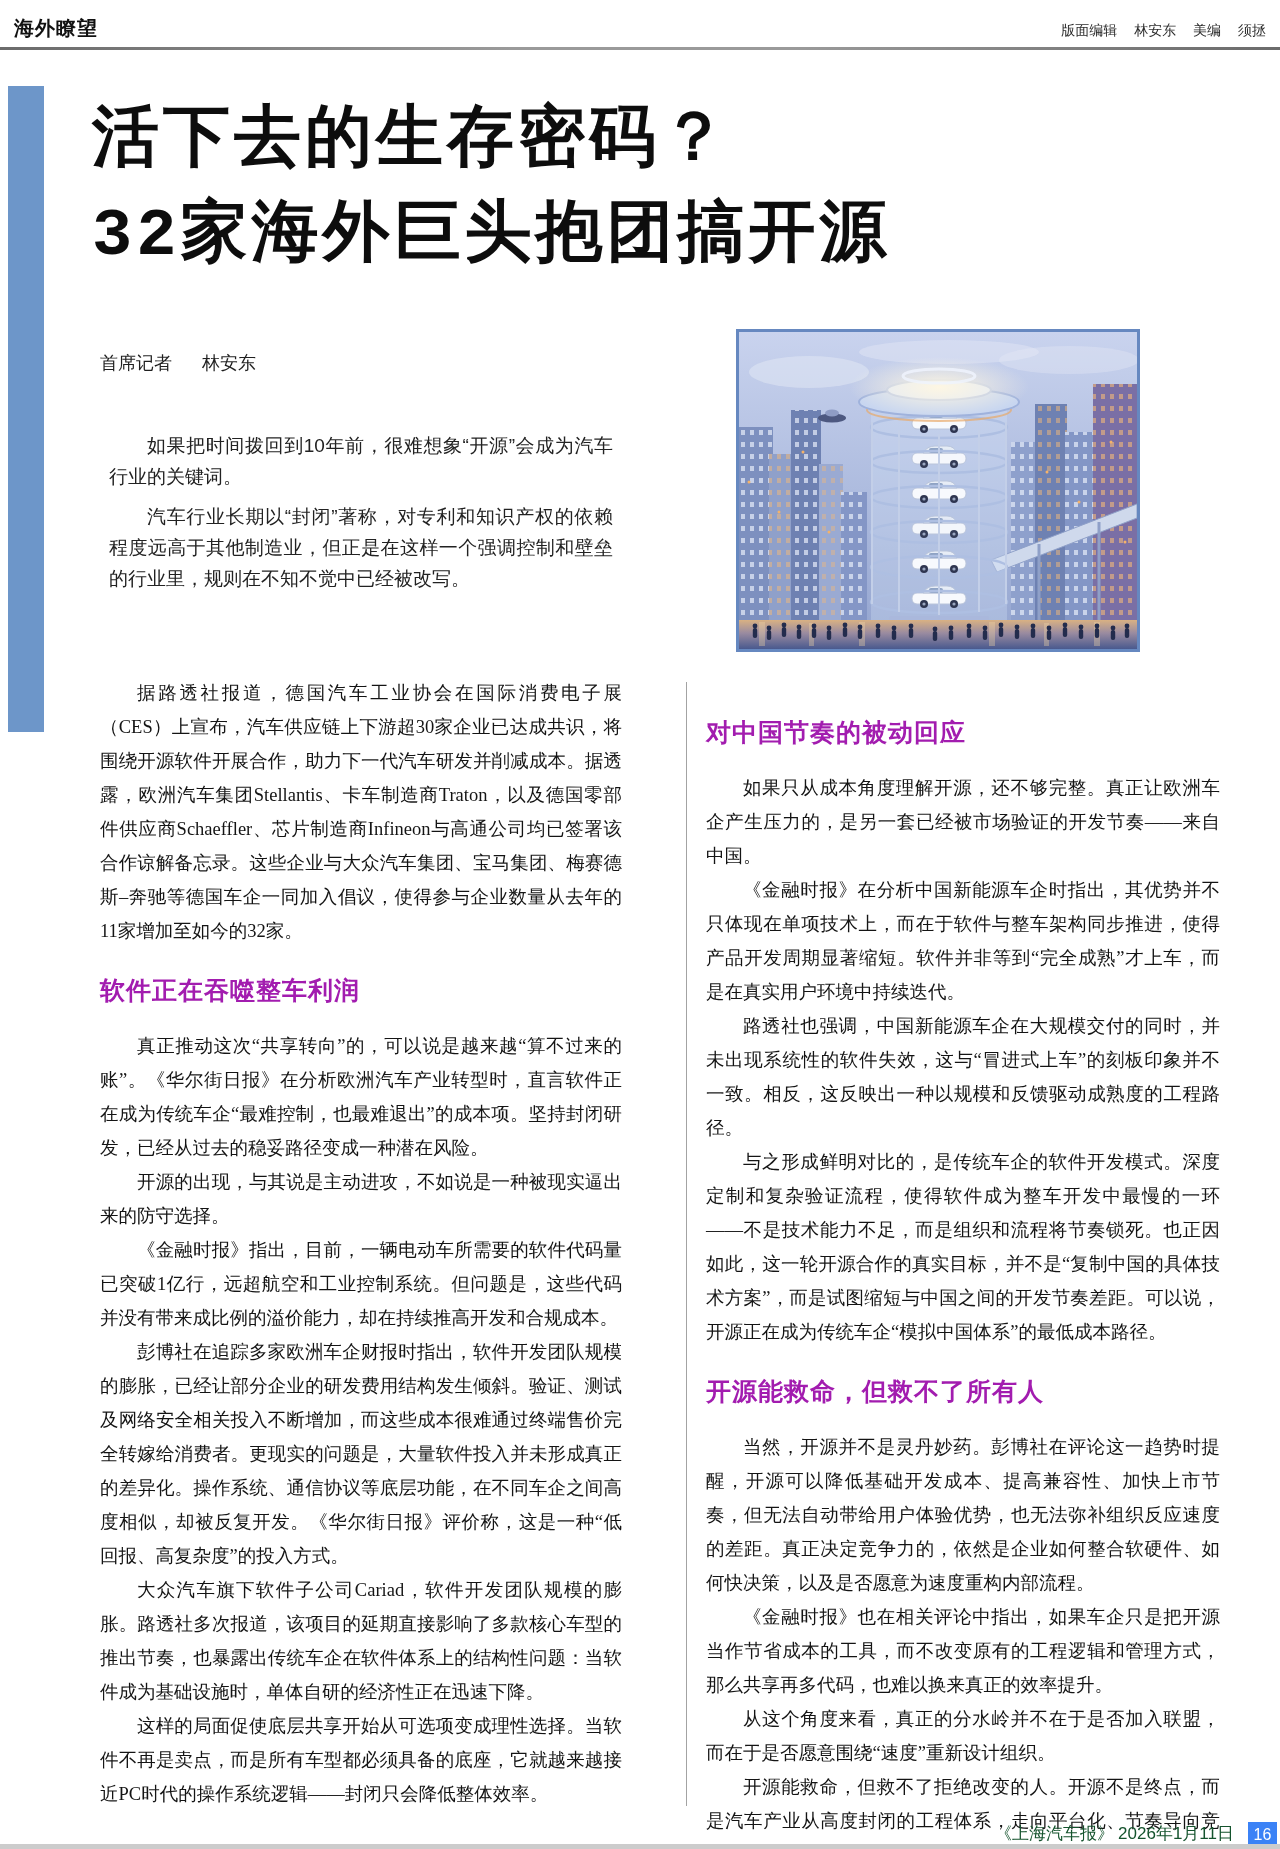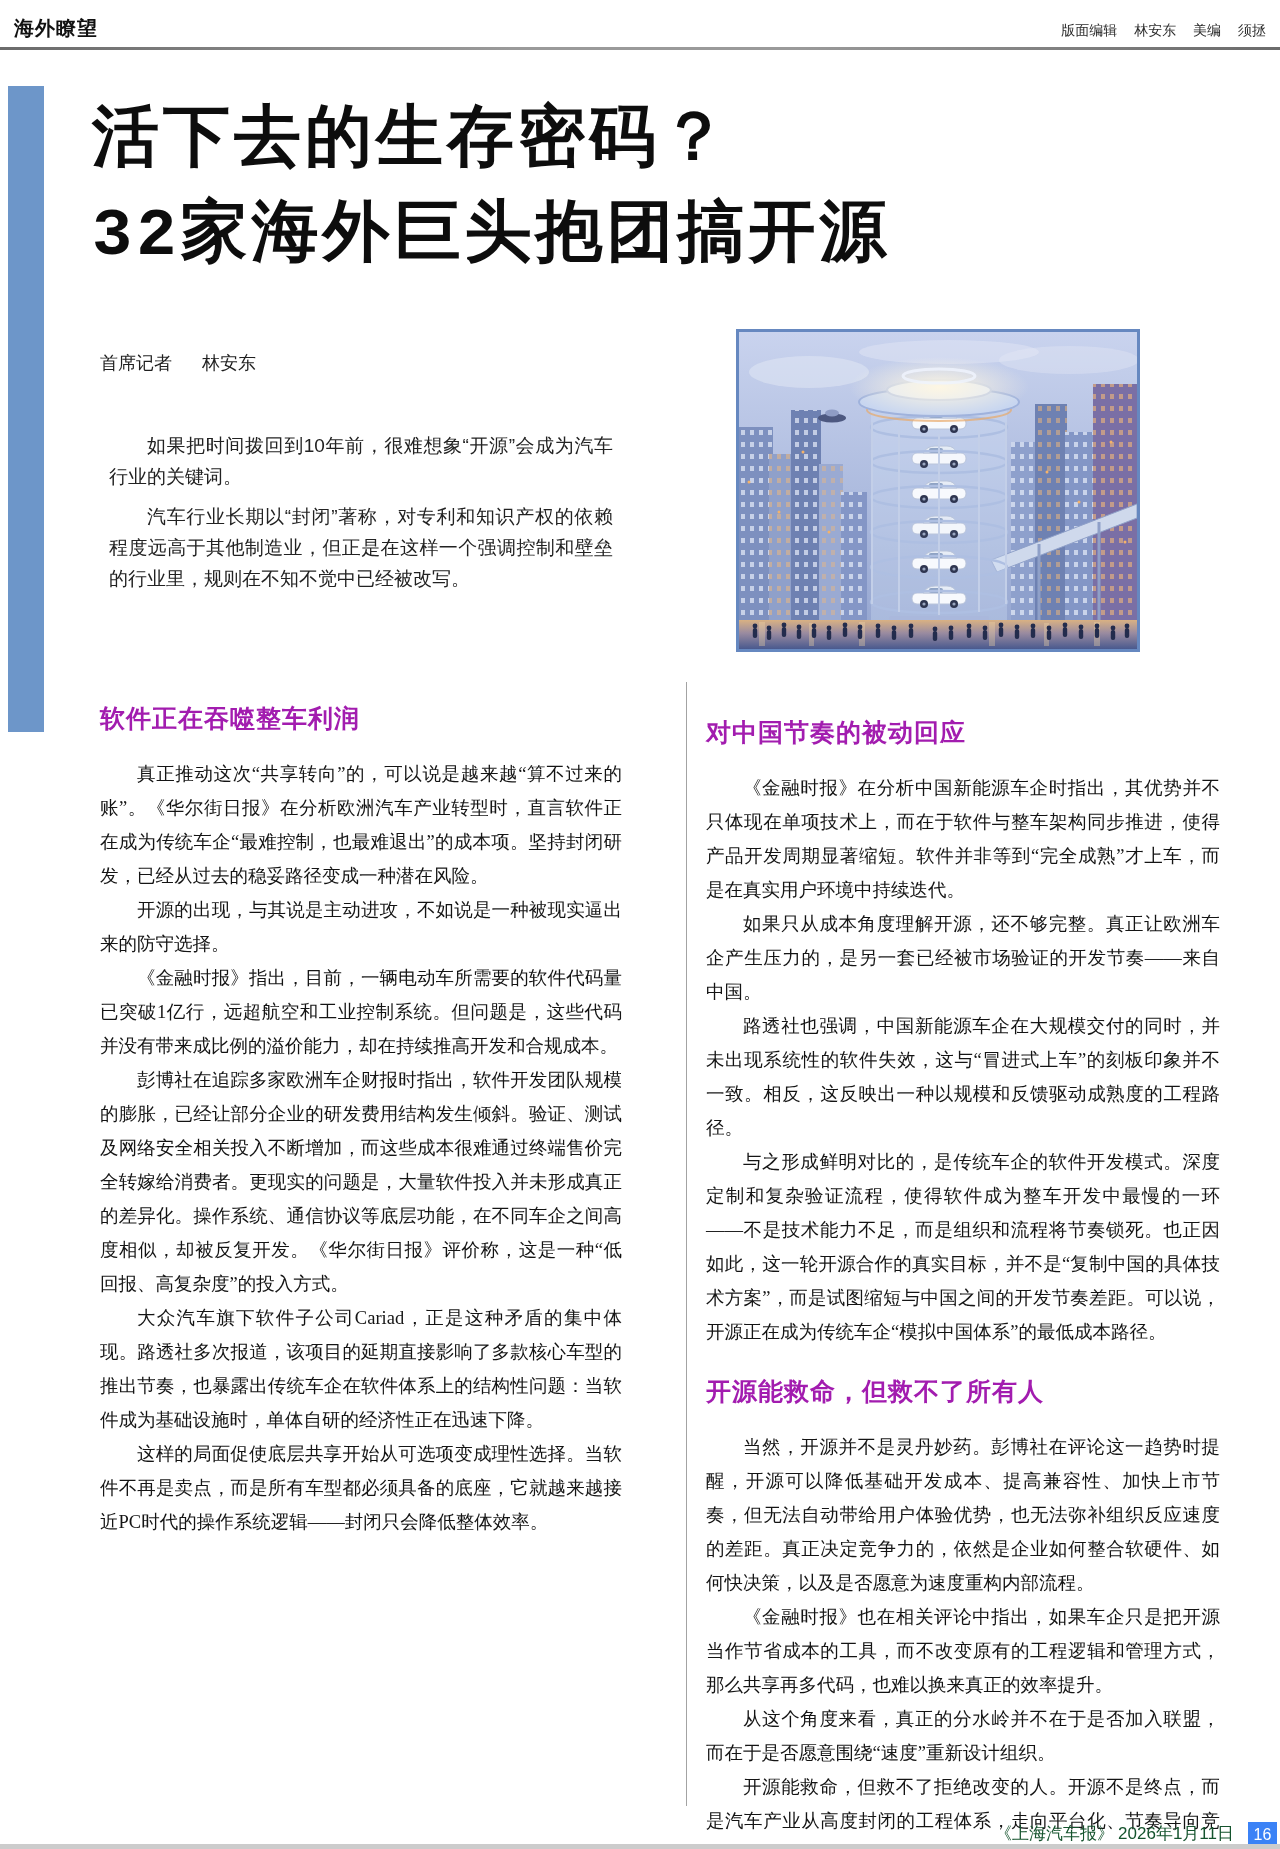--- a/index.html
+++ b/index.html
@@ -235,33 +235,34 @@
         <circle cx="340" cy="170" r="1.5"></circle>
       <circle cx="372" cy="110" r="1.5"></circle>
         <circle cx="386" cy="210" r="1.5"></circle>
     </g>
   </svg>
 </div>
 
 <div class="divider"></div>
 
 <div class="col-left body-text">
+  <p>据路透社报道，德国汽车工业协会在国际消费电子展（CES）上宣布，汽车供应链上下游超30家企业已达成共识，将围绕开源软件开展合作，助力下一代汽车研发并削减成本。据透露，欧洲汽车集团Stellantis、卡车制造商Traton，以及德国零部件供应商Schaeffler、芯片制造商Infineon与高通公司均已签署该合作谅解备忘录。这些企业与大众汽车集团、宝马集团、梅赛德斯–奔驰等德国车企一同加入倡议，使得参与企业数量从去年的11家增加至如今的32家。</p>
   <h2 class="section-heading">软件正在吞噬整车利润</h2>
   <p>真正推动这次“共享转向”的，可以说是越来越“算不过来的账”。《华尔街日报》在分析欧洲汽车产业转型时，直言软件正在成为传统车企“最难控制，也最难退出”的成本项。坚持封闭研发，已经从过去的稳妥路径变成一种潜在风险。</p>
   <p>开源的出现，与其说是主动进攻，不如说是一种被现实逼出来的防守选择。</p>
   <p>《金融时报》指出，目前，一辆电动车所需要的软件代码量已突破1亿行，远超航空和工业控制系统。但问题是，这些代码并没有带来成比例的溢价能力，却在持续推高开发和合规成本。</p>
   <p>彭博社在追踪多家欧洲车企财报时指出，软件开发团队规模的膨胀，已经让部分企业的研发费用结构发生倾斜。验证、测试及网络安全相关投入不断增加，而这些成本很难通过终端售价完全转嫁给消费者。更现实的问题是，大量软件投入并未形成真正的差异化。操作系统、通信协议等底层功能，在不同车企之间高度相似，却被反复开发。《华尔街日报》评价称，这是一种“低回报、高复杂度”的投入方式。</p>
-  <p>大众汽车旗下软件子公司Cariad，正是这种矛盾的集中体现。路透社多次报道，该项目的延期直接影响了多款核心车型的推出节奏，也暴露出传统车企在软件体系上的结构性问题：当软件成为基础设施时，单体自研的经济性正在迅速下降。</p>
+  <p>大众汽车旗下软件子公司Cariad，软件开发团队规模的膨胀。路透社多次报道，该项目的延期直接影响了多款核心车型的推出节奏，也暴露出传统车企在软件体系上的结构性问题：当软件成为基础设施时，单体自研的经济性正在迅速下降。</p>
   <p>这样的局面促使底层共享开始从可选项变成理性选择。当软件不再是卖点，而是所有车型都必须具备的底座，它就越来越接近PC时代的操作系统逻辑——封闭只会降低整体效率。</p>
 </div>
 
 <div class="col-right body-text">
   <h2 class="section-heading first">对中国节奏的被动回应</h2>
+  <p>如果只从成本角度理解开源，还不够完整。真正让欧洲车企产生压力的，是另一套已经被市场验证的开发节奏——来自中国。</p>
   <p>《金融时报》在分析中国新能源车企时指出，其优势并不只体现在单项技术上，而在于软件与整车架构同步推进，使得产品开发周期显著缩短。软件并非等到“完全成熟”才上车，而是在真实用户环境中持续迭代。</p>
-  <p>如果只从成本角度理解开源，还不够完整。真正让欧洲车企产生压力的，是另一套已经被市场验证的开发节奏——来自中国。</p>
   <p>路透社也强调，中国新能源车企在大规模交付的同时，并未出现系统性的软件失效，这与“冒进式上车”的刻板印象并不一致。相反，这反映出一种以规模和反馈驱动成熟度的工程路径。</p>
   <p>与之形成鲜明对比的，是传统车企的软件开发模式。深度定制和复杂验证流程，使得软件成为整车开发中最慢的一环——不是技术能力不足，而是组织和流程将节奏锁死。也正因如此，这一轮开源合作的真实目标，并不是“复制中国的具体技术方案”，而是试图缩短与中国之间的开发节奏差距。可以说，开源正在成为传统车企“模拟中国体系”的最低成本路径。</p>
   <h2 class="section-heading">开源能救命，但救不了所有人</h2>
   <p>当然，开源并不是灵丹妙药。彭博社在评论这一趋势时提醒，开源可以降低基础开发成本、提高兼容性、加快上市节奏，但无法自动带给用户体验优势，也无法弥补组织反应速度的差距。真正决定竞争力的，依然是企业如何整合软硬件、如何快决策，以及是否愿意为速度重构内部流程。</p>
   <p>《金融时报》也在相关评论中指出，如果车企只是把开源当作节省成本的工具，而不改变原有的工程逻辑和管理方式，那么共享再多代码，也难以换来真正的效率提升。</p>
   <p>从这个角度来看，真正的分水岭并不在于是否加入联盟，而在于是否愿意围绕“速度”重新设计组织。</p>
   <p>开源能救命，但救不了拒绝改变的人。开源不是终点，而是汽车产业从高度封闭的工程体系，走向平台化、节奏导向竞争的起点。真正的竞争，将发生在共享的底层之上。</p>
 </div>
 
 <div class="page-footer">

